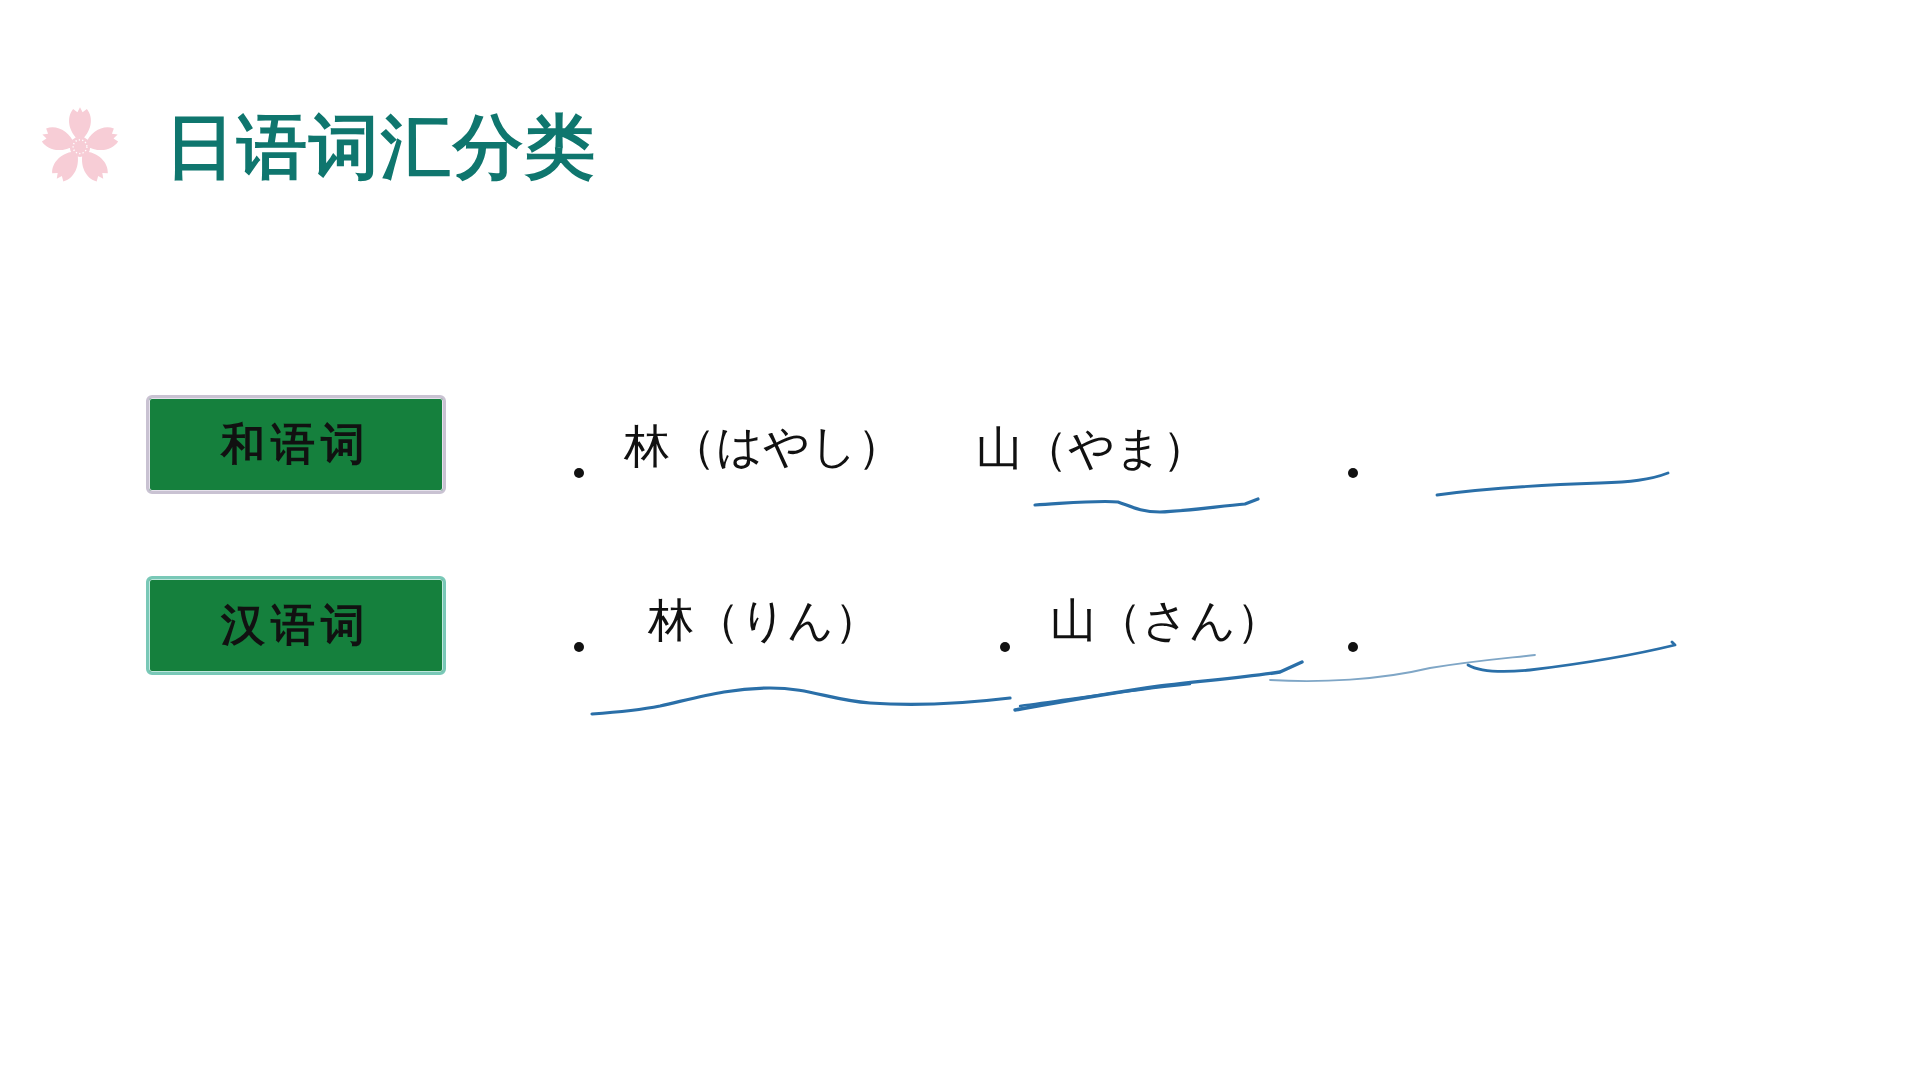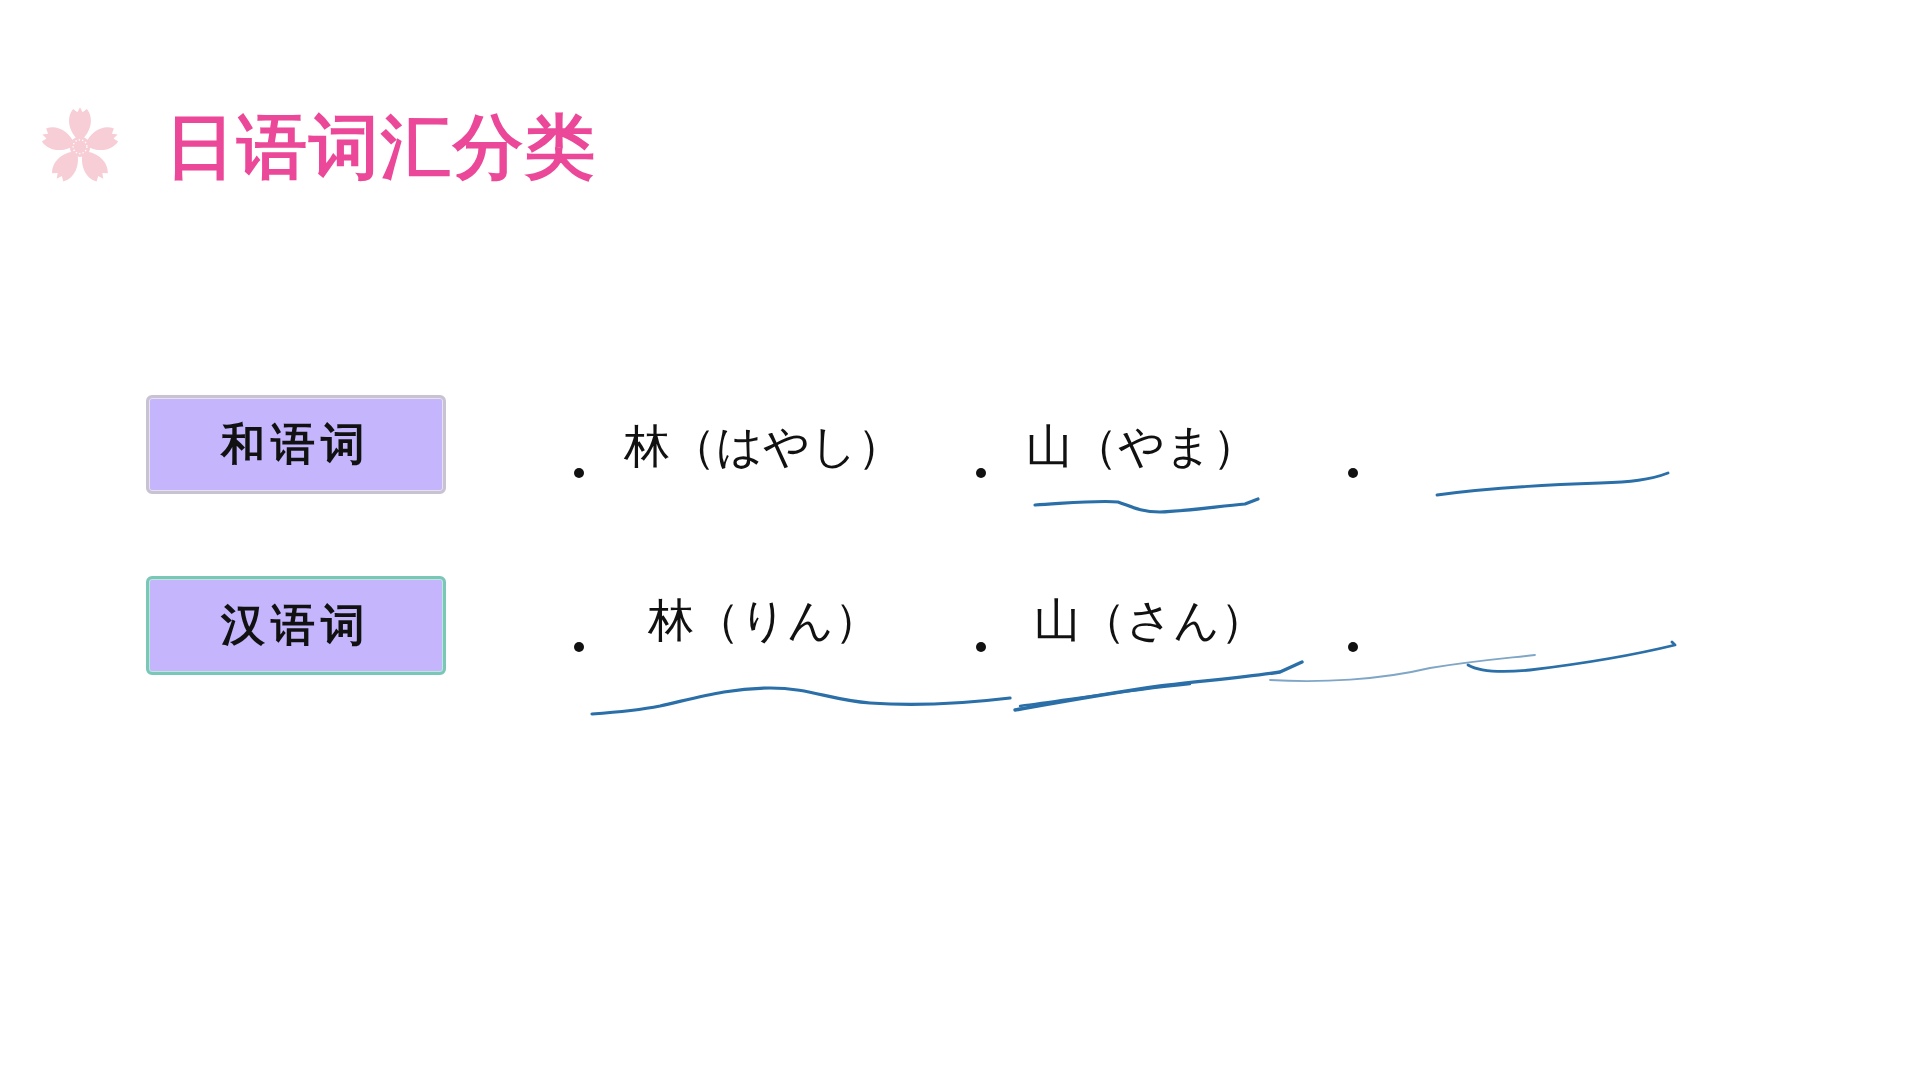--- a/index.html
+++ b/index.html
@@ -1,20 +1,20 @@
 <!DOCTYPE html>
 <html><head>
 <meta charset="utf-8">
 <style>
   html,body{margin:0;padding:0;background:#ffffff;}
   body{width:1920px;height:1080px;position:relative;overflow:hidden;font-family:"DejaVu Serif","Liberation Serif",serif;color:#111;}
   .title-row{position:absolute;left:37px;top:100px;height:90px;display:flex;align-items:center;}
   .blossom{width:86px;height:86px;}
-  .title{position:absolute;left:165px;top:104px;font-family:"DejaVu Sans","Liberation Sans",sans-serif;font-weight:bold;font-size:70px;letter-spacing:2px;line-height:86px;color:#ec4899;}
-  .cat-box{position:absolute;left:146px;width:300px;height:99px;box-sizing:border-box;border-radius:6px;background:#c4b5fd;display:flex;align-items:center;justify-content:center;font-size:44px;font-weight:bold;letter-spacing:6px;}
+  .title{position:absolute;left:165px;top:104px;font-family:"DejaVu Sans","Liberation Sans",sans-serif;font-weight:bold;font-size:70px;letter-spacing:2px;line-height:86px;color:#0f766e;}
+  .cat-box{position:absolute;left:146px;width:300px;height:99px;box-sizing:border-box;border-radius:6px;background:#15803d;display:flex;align-items:center;justify-content:center;font-size:44px;font-weight:bold;letter-spacing:6px;}
   .cat-box.wago{top:395px;border:3px solid #c9c2d2;box-shadow:inset 0 0 0 1px #e6e1ec;}
   .cat-box.kango{top:576px;border:3px solid #79c8b7;box-shadow:inset 0 0 0 1px #bfe6dd;}
   .item{position:absolute;display:flex;align-items:flex-end;font-size:46px;white-space:nowrap;height:60px;}
   .bullet{display:inline-block;width:10px;height:10px;border-radius:50%;background:#111;margin-right:40px;}
   .ink{position:absolute;left:0;top:0;width:1920px;height:1080px;pointer-events:none;}
 </style>
 </head>
 <body>
 
 <div class="title-row">
@@ -34,33 +34,33 @@
 </div>
 <div class="title">日语词汇分类</div>
 
 <div class="cat-box wago">和语词</div>
 <div class="cat-box kango">汉语词</div>
 
 <div class="item" style="left:574px;top:418px;">
   <span class="bullet"></span>
   <span>林（はやし）</span>
 </div>
-<div class="item" style="left:976px;top:418px;">
+<div class="item" style="left:976px;top:418px;flex-direction:column;">
   <span class="bullet"></span>
   <span>山（やま）</span>
 </div>
 <div class="item" style="left:1348px;top:418px;">
   <span class="bullet"></span>
 </div>
 
 <div class="item" style="left:574px;top:592px;gap:24px;">
   <span class="bullet"></span>
   <span>林（りん）</span>
 </div>
-<div class="item" style="left:976px;top:592px;gap:8px;">
+<div class="item" style="left:1000px;top:592px;">
   <span class="bullet"></span>
   <span>山（さん）</span>
 </div>
 <div class="item" style="left:1348px;top:592px;">
   <span class="bullet"></span>
 </div>
 
 <svg class="ink" viewBox="0 0 1920 1080">
   <g fill="none" stroke="#2a6fa8" stroke-linecap="round" stroke-linejoin="round">
 

